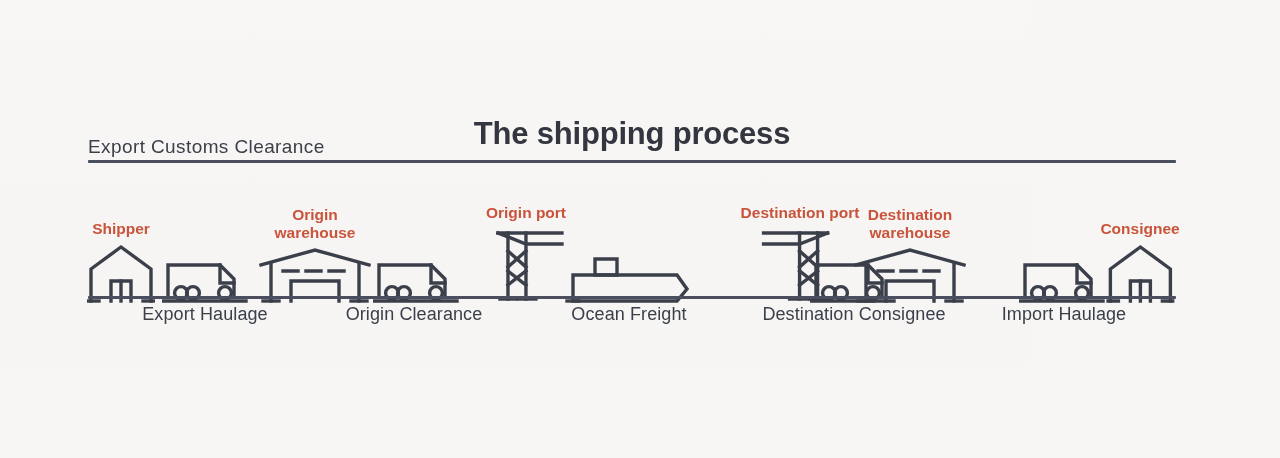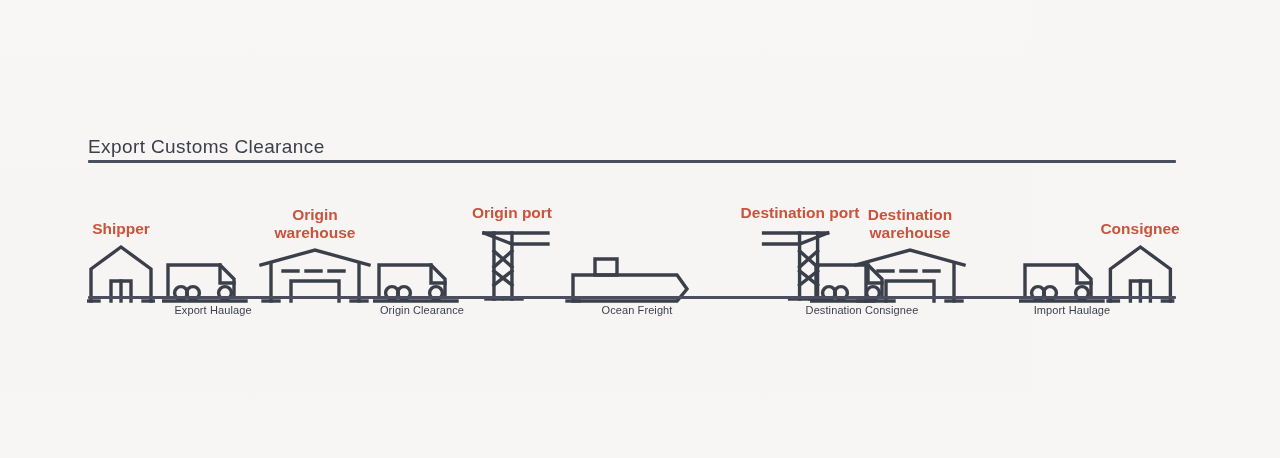--- a/index.html
+++ b/index.html
@@ -112,35 +112,35 @@
     position: absolute;
     left: 0;
     top: 304px;
     width: 1280px;
     height: 32px;
   }
   .foot {
     position: absolute;
     top: 0;
     transform: translateX(-50%);
-    font-size: 11px;
+    font-size: 18px;
     font-weight: 400;
     color: #3b3f4a;
     white-space: nowrap;
     letter-spacing: 0.1px;
-    margin-left: 8px;
   }
 </style>
 </head>
 <body>
 
 <div class="canvas">
 
   <div class="header-row">
     <div class="hdr left">Export Customs Clearance</div>
+    <div class="main-title">The shipping process</div>
   </div>
   <div class="header-rule"></div>
 
   <div class="stage">
     <div id="nodes-host">
         <div class="node" style="left: 121px;">
           <div class="node-caption">Shipper</div>
           <div class="node-icon">
     <svg width="68" height="62" viewBox="0 0 68 62" fill="none" stroke="#3b3f4a" stroke-width="3.4" stroke-linecap="square" stroke-linejoin="miter">
       <path d="M4 58 V26 L34 4 L64 26 V58"></path>
@@ -185,21 +185,21 @@
     <svg width="86" height="46" viewBox="0 0 86 46" fill="none" stroke="#3b3f4a" stroke-width="3.4" stroke-linecap="square" stroke-linejoin="miter">
       <path d="M6 38 V6 H58 L72 20 V38"></path>
       <path d="M58 6 V24 H72"></path>
       <circle cx="19" cy="34" r="6.4"></circle>
       <circle cx="31" cy="34" r="6.4"></circle>
       <circle cx="63" cy="34" r="6.4"></circle>
       <path d="M0 42 H84"></path>
     </svg>
           </div>
         </div>
-        <div class="node" style="left: 512px; align-items: flex-end;">
+        <div class="node" style="left: 526px; align-items: flex-end;">
           <div class="node-caption">Origin port</div>
           <div class="node-icon">
     <svg width="80" height="78" viewBox="0 0 80 78" fill="none" stroke="#3b3f4a" stroke-width="3.4" stroke-linecap="square" stroke-linejoin="miter">
       <path d="M12 6 H76"></path>
       <path d="M12 6 L40 17 H76"></path>
       <path d="M22 6 V72"></path>
       <path d="M40 6 V72"></path>
       <path d="M22 24 L40 40"></path>
       <path d="M40 24 L22 40"></path>
       <path d="M22 44 L40 58"></path>

